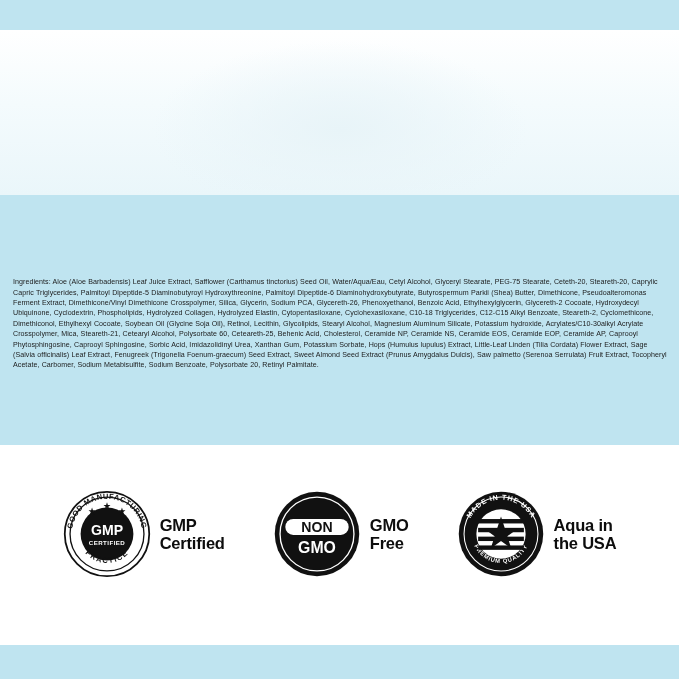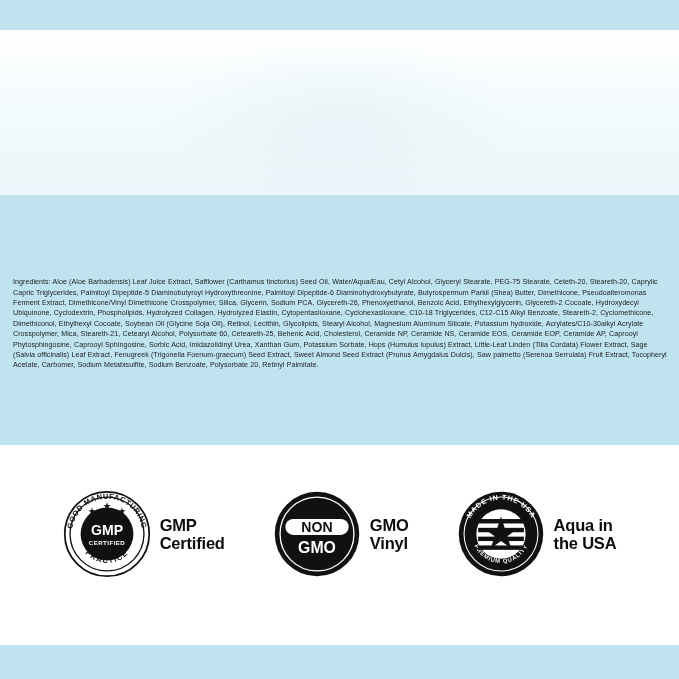--- a/index.html
+++ b/index.html
@@ -166,21 +166,21 @@
           <svg width="88" height="88" viewBox="0 0 100 100" xmlns="http://www.w3.org/2000/svg">
             <circle cx="50" cy="50" r="48" fill="#111111"></circle>
             <circle cx="50" cy="50" r="42" fill="#111111" stroke="#ffffff" stroke-width="1.5"></circle>
             <rect x="14" y="33" width="72" height="18" rx="9" fill="#ffffff"></rect>
             <text x="50" y="47.5" text-anchor="middle" font-family="Liberation Sans, sans-serif" font-size="16" font-weight="bold" fill="#111111">NON</text>
             <text x="50" y="72" text-anchor="middle" font-family="Liberation Sans, sans-serif" font-size="18" font-weight="bold" fill="#ffffff">GMO</text>
           </svg>
         </div>
         <div class="badge-label">
           <div>GMO</div>
-          <div>Vinyl</div>
+          <div>Free</div>
         </div>
       </div>
 
       <div class="badge">
         <div class="seal">
           <svg width="88" height="88" viewBox="0 0 100 100" xmlns="http://www.w3.org/2000/svg">
             <defs>
               <path id="usaTop" d="M50,50 m-39,0 a39,39 0 1,1 78,0" fill="none"></path>
               <path id="usaBot" d="M50,50 m-33,0 a33,33 0 1,0 66,0" fill="none"></path>
             </defs>

